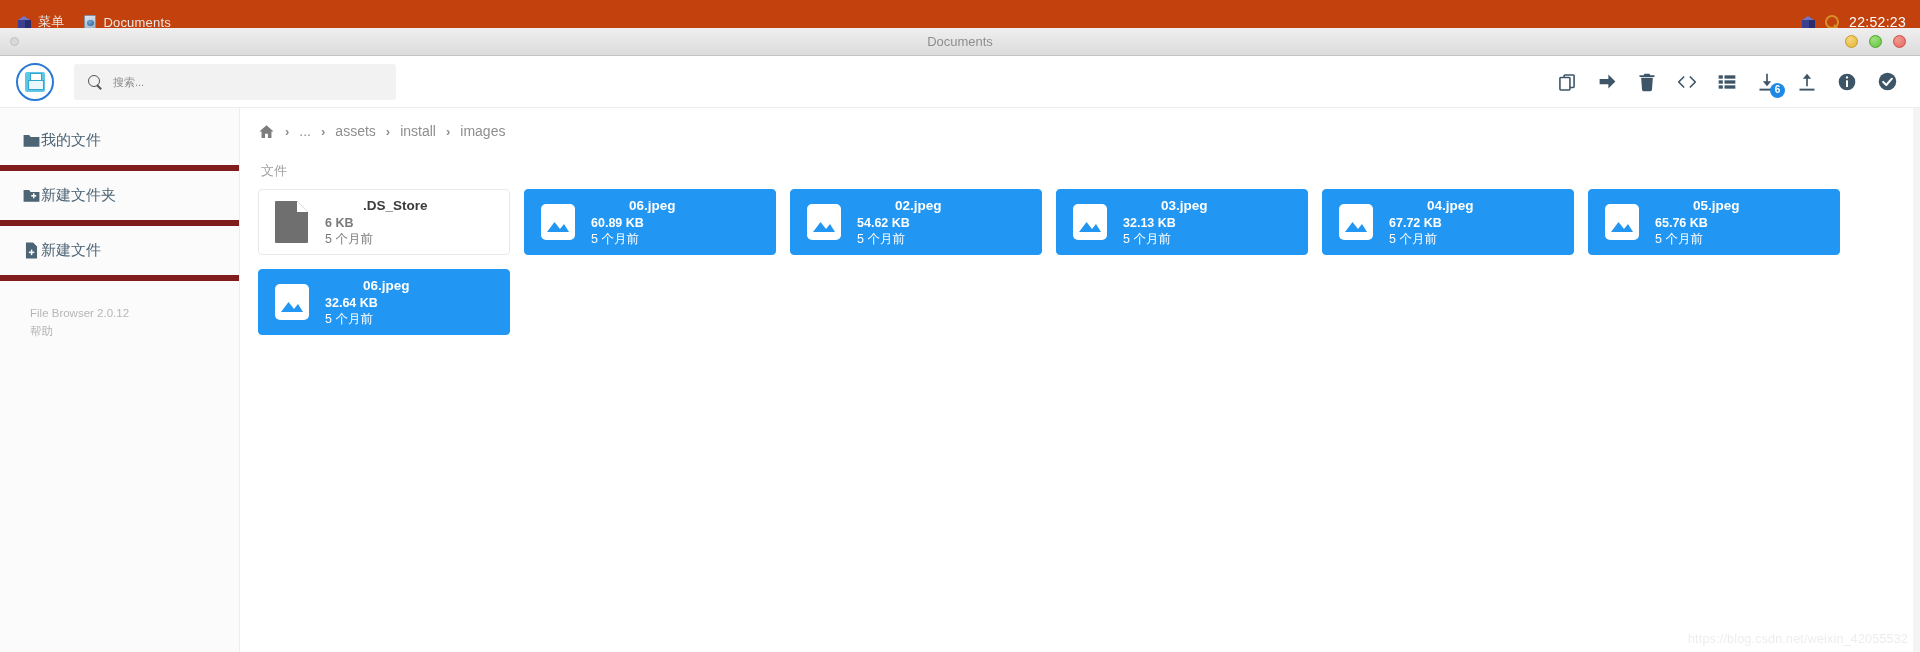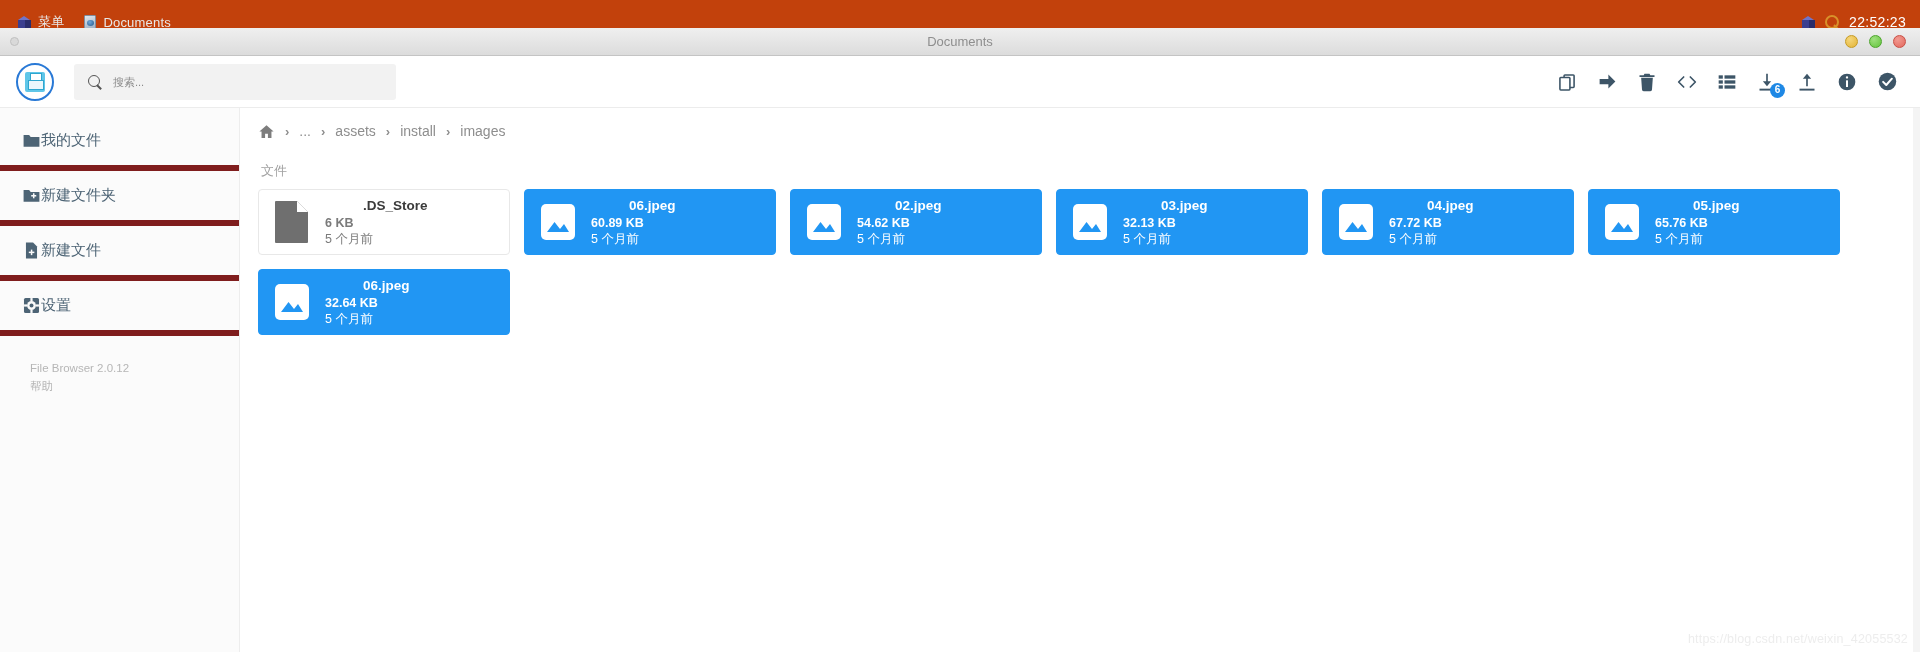--- a/index.html
+++ b/index.html
@@ -291,35 +291,20 @@
       </div>
       <div class="side-item">
         <span class="si-icon">
           <svg width="19" height="19" viewBox="0 0 24 24" fill="currentColor">
             <path d="M5 2h9l5 5v15H5V2z"></path>
             <rect x="8.6" y="13.4" width="7" height="1.9" fill="#fbfbfb"></rect>
             <rect x="11.15" y="10.85" width="1.9" height="7" fill="#fbfbfb"></rect>
           </svg>
         </span>
         <span>新建文件</span>
-      </div>
-      <div class="side-item">
-        <span class="si-icon">
-          <svg width="19" height="19" viewBox="0 0 24 24" fill="currentColor">
-            <path d="M3 3h18v18H3V3z" opacity="0"></path>
-            <rect x="2.5" y="2.5" width="19" height="19" rx="2"></rect>
-            <circle cx="12" cy="12" r="5.6" fill="#fbfbfb"></circle>
-            <circle cx="12" cy="12" r="2.5"></circle>
-            <rect x="10.6" y="2.6" width="2.8" height="4" fill="#fbfbfb"></rect>
-            <rect x="10.6" y="17.4" width="2.8" height="4" fill="#fbfbfb"></rect>
-            <rect x="2.6" y="10.6" width="4" height="2.8" fill="#fbfbfb"></rect>
-            <rect x="17.4" y="10.6" width="4" height="2.8" fill="#fbfbfb"></rect>
-          </svg>
-        </span>
-        <span>设置</span>
       </div>
 
       <div id="side-footer">
         <div>File Browser 2.0.12</div>
         <div>帮助</div>
       </div>
     </div>
 
     <div id="content">
 

